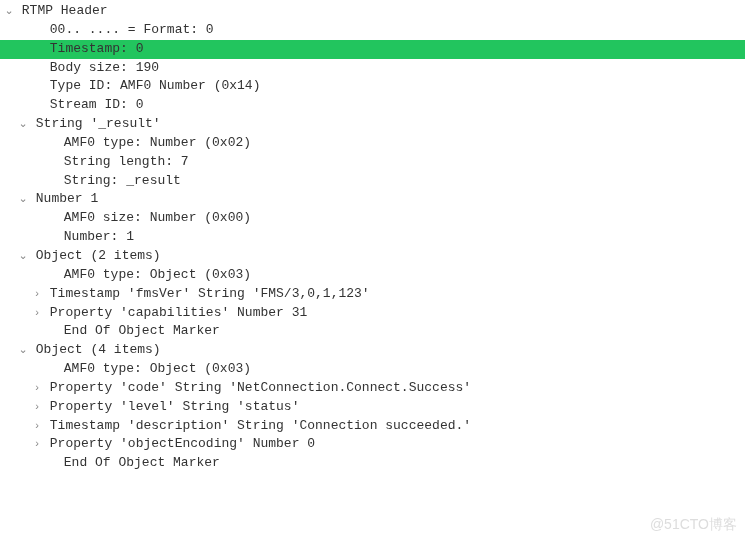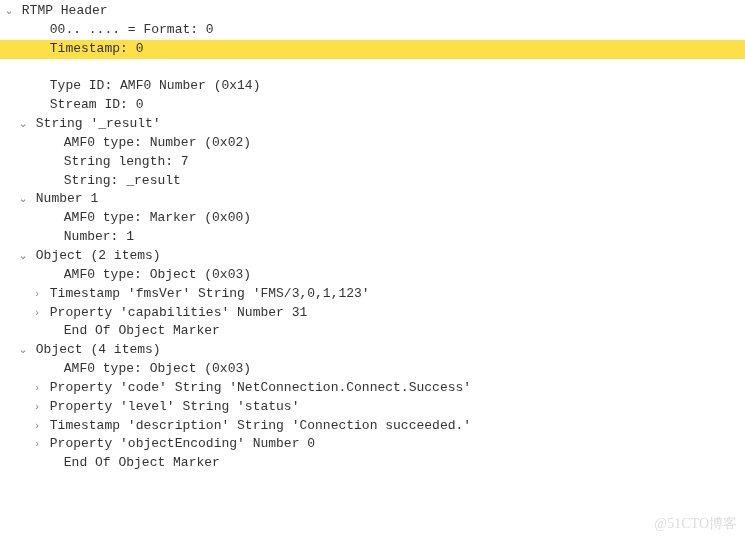--- a/index.html
+++ b/index.html
@@ -13,58 +13,58 @@
       height: 538px;
       position: relative;
       padding-top: 2px;
     }
     .row {
       white-space: pre;
       padding: 0;
       cursor: default;
     }
     .row.highlighted {
-      background: #fde047;
+      background: #22c55e;
     }
     .toggle {
       display: inline-block;
       width: 10px;
       text-align: center;
       color: #888;
       cursor: pointer;
       font-family: Arial, sans-serif;
       font-size: 11px;
     }
     .indent { display: inline-block; }
     .watermark {
       position: absolute;
       right: 8px;
       bottom: 4px;
       color: #ddd;
       font-size: 14px;
-      font-family: Liberation Serif, serif;
+      font-family: Liberation Sans, sans-serif;
       pointer-events: none;
     }
   </style>
 </head>
 <body>
 
 <div id="tree-container">
     <div class="row"><span class="indent" style="width: 4px;"></span><span class="toggle">⌄</span> <span>RTMP Header</span></div>
     <div class="row"><span class="indent" style="width: 32px;"></span><span class="toggle"> </span> <span>00.. .... = Format: 0</span></div>
     <div class="row highlighted"><span class="indent" style="width: 32px;"></span><span class="toggle"> </span> <span>Timestamp: 0</span></div>
-    <div class="row"><span class="indent" style="width: 32px;"></span><span class="toggle"> </span> </div>
+    <div class="row"><span class="indent" style="width: 32px;"></span><span class="toggle"> </span> <span>Body size: 190</span></div>
     <div class="row"><span class="indent" style="width: 32px;"></span><span class="toggle"> </span> <span>Type ID: AMF0 Number (0x14)</span></div>
     <div class="row"><span class="indent" style="width: 32px;"></span><span class="toggle"> </span> <span>Stream ID: 0</span></div>
     <div class="row"><span class="indent" style="width: 18px;"></span><span class="toggle">⌄</span> <span>String '_result'</span></div>
     <div class="row"><span class="indent" style="width: 46px;"></span><span class="toggle"> </span> <span>AMF0 type: Number (0x02)</span></div>
     <div class="row"><span class="indent" style="width: 46px;"></span><span class="toggle"> </span> <span>String length: 7</span></div>
     <div class="row"><span class="indent" style="width: 46px;"></span><span class="toggle"> </span> <span>String: _result</span></div>
     <div class="row"><span class="indent" style="width: 18px;"></span><span class="toggle">⌄</span> <span>Number 1</span></div>
-    <div class="row"><span class="indent" style="width: 46px;"></span><span class="toggle"> </span> <span>AMF0 type: Marker (0x00)</span></div>
+    <div class="row"><span class="indent" style="width: 46px;"></span><span class="toggle"> </span> <span>AMF0 size: Number (0x00)</span></div>
     <div class="row"><span class="indent" style="width: 46px;"></span><span class="toggle"> </span> <span>Number: 1</span></div>
     <div class="row"><span class="indent" style="width: 18px;"></span><span class="toggle">⌄</span> <span>Object (2 items)</span></div>
     <div class="row"><span class="indent" style="width: 46px;"></span><span class="toggle"> </span> <span>AMF0 type: Object (0x03)</span></div>
     <div class="row"><span class="indent" style="width: 32px;"></span><span class="toggle">›</span> <span>Timestamp 'fmsVer' String 'FMS/3,0,1,123'</span></div>
     <div class="row"><span class="indent" style="width: 32px;"></span><span class="toggle">›</span> <span>Property 'capabilities' Number 31</span></div>
     <div class="row"><span class="indent" style="width: 46px;"></span><span class="toggle"> </span> <span>End Of Object Marker</span></div>
     <div class="row"><span class="indent" style="width: 18px;"></span><span class="toggle">⌄</span> <span>Object (4 items)</span></div>
     <div class="row"><span class="indent" style="width: 46px;"></span><span class="toggle"> </span> <span>AMF0 type: Object (0x03)</span></div>
     <div class="row"><span class="indent" style="width: 32px;"></span><span class="toggle">›</span> <span>Property 'code' String 'NetConnection.Connect.Success'</span></div>
     <div class="row"><span class="indent" style="width: 32px;"></span><span class="toggle">›</span> <span>Property 'level' String 'status'</span></div>

